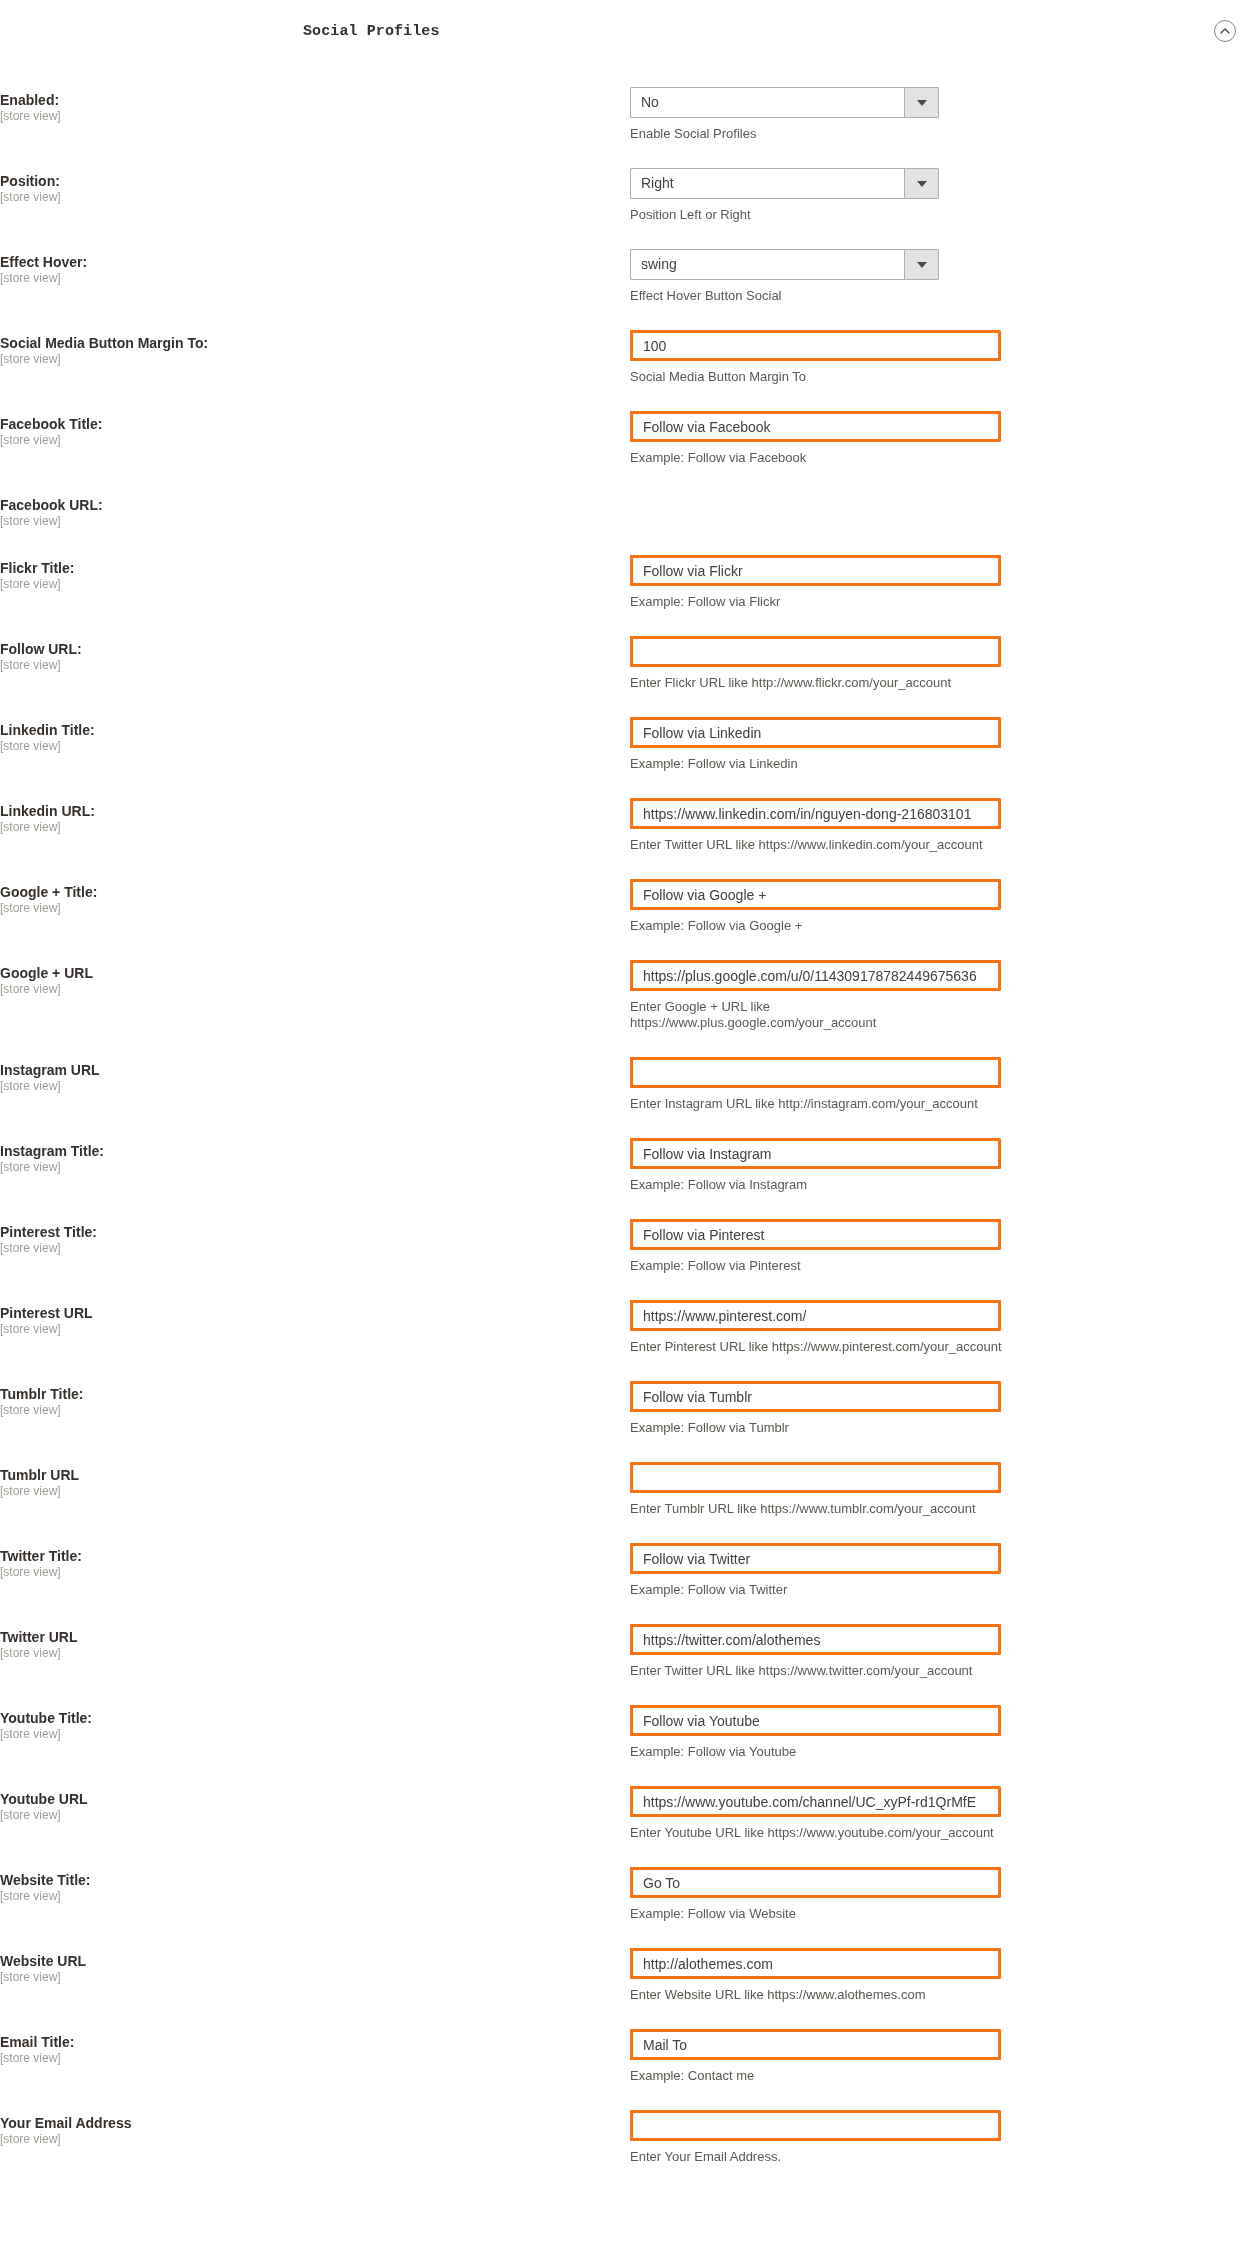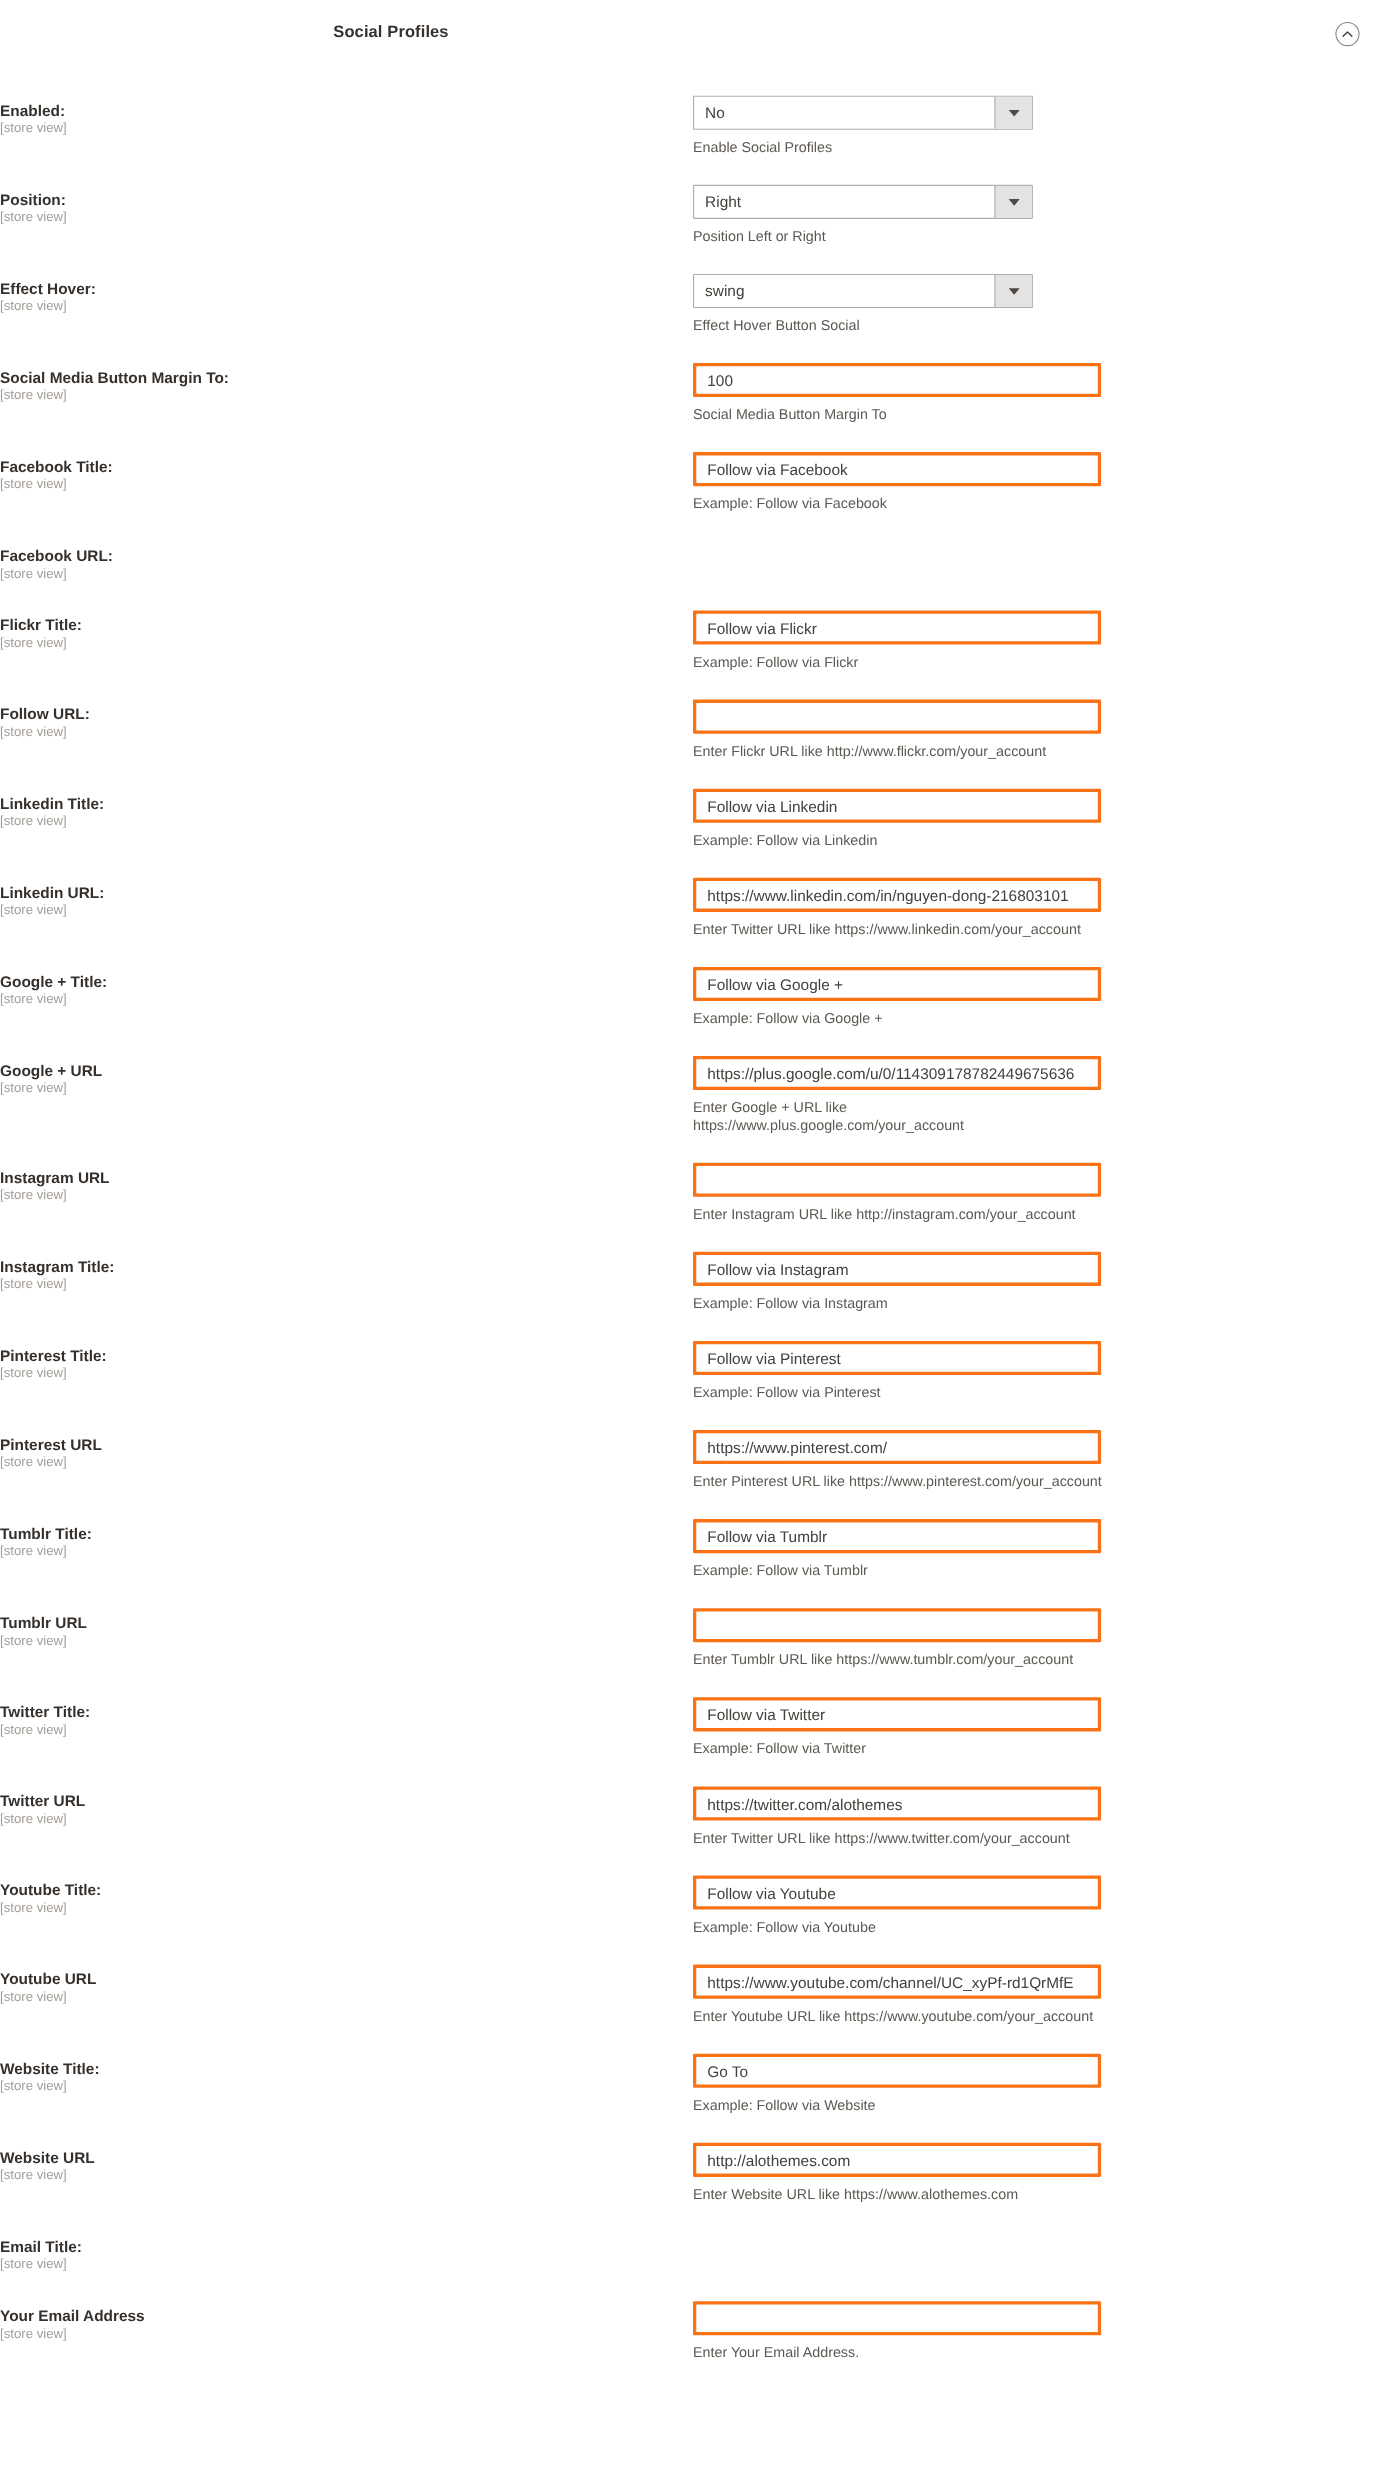--- a/index.html
+++ b/index.html
@@ -1,18 +1,18 @@
 <!DOCTYPE html>
 <html><head>
 <meta charset="utf-8">
 <style>
   html,body{margin:0;padding:0;background:#ffffff;}
   body{font-family:"Liberation Sans", sans-serif; color:#303030;}
   .section{width:1256px;min-height:2243px;box-sizing:border-box;background:#fff;position:relative;}
-  .section-header{display:flex;justify-content:space-between;align-items:center;padding:18px 20px 0 303px;}
+  .section-header{display:flex;justify-content:space-between;align-items:flex-end;padding:18px 20px 0 303px;font-family:Liberation Mono, monospace;}
   .section-title{margin:0;font-size:15px;font-weight:700;color:#35302c;line-height:20px;letter-spacing:.1px;}
   .collapse-btn{width:22px;height:22px;border-radius:50%;border:1px solid #82878c;background:transparent;
     display:flex;align-items:center;justify-content:center;padding:0;cursor:pointer;margin-top:2px;box-sizing:border-box;}
   .fields{margin-top:45px;}
   .field-row{display:flex;margin-bottom:26px;}
   .label-col{width:612px;text-align:left;padding-top:5px;box-sizing:border-box;flex:0 0 612px;}
   .field-label{display:block;font-size:14px;font-weight:700;color:#35302c;line-height:17px;}
   .field-scope{font-size:12px;color:#a39d97;line-height:15px;}
   .input-col{margin-left:18px;width:371px;}
   .text-input{width:371px;height:31px;border:3px solid #f97316;border-radius:1px;background:#fff;
@@ -319,20 +319,24 @@
       <div class="control-holder"><input type="text" class="text-input" value="http://alothemes.com" style=""></div>
       <div class="note">Enter Website URL like https://www.alothemes.com</div>
     </div>
   </div>
 
   <div class="field-row">
     <div class="label-col">
       <label class="field-label">Email Title:</label>
       <div class="field-scope">[store view]</div>
     </div>
+    <div class="input-col">
+      <div class="control-holder"><input type="text" class="text-input" value="Mail To" style=""></div>
+      <div class="note">Example: Contact me</div>
+    </div>
   </div>
 
   <div class="field-row">
     <div class="label-col">
       <label class="field-label">Your Email Address</label>
       <div class="field-scope">[store view]</div>
     </div>
     <div class="input-col">
       <div class="control-holder"><input type="text" class="text-input" value="" style=""></div>
       <div class="note">Enter Your Email Address.</div>

